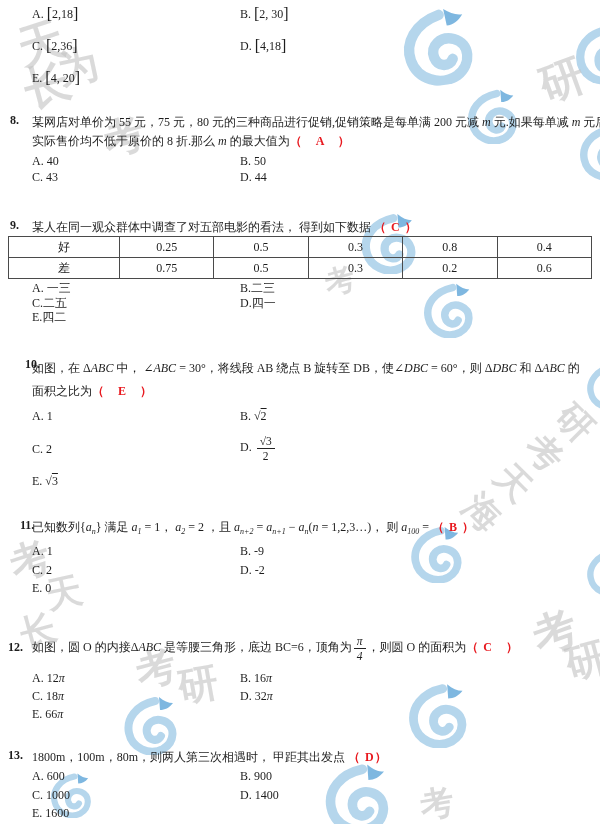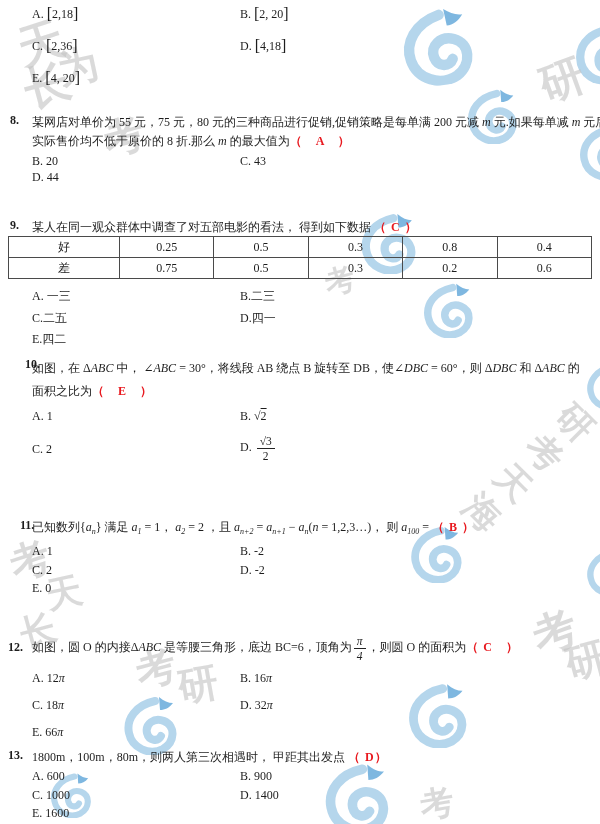--- a/index.html
+++ b/index.html
@@ -106,33 +106,34 @@
       <div class="wm-text" style="left: 533px; top: 610px; font-size: 44px; transform: rotate(-20deg);">考</div>
       <div class="wm-text" style="left: 566px; top: 640px; font-size: 40px; transform: rotate(-15deg);">研</div>
       <div class="wm-text" style="left: 420px; top: 786px; font-size: 34px; transform: rotate(-10deg);">考</div>
     </div>
 
   <div class="content">
 
     <div class="q" style="top:4px">
       <div class="opts" style="left:32px;top:0;row-gap:12px;line-height:20px;">
         <span class="opt"><span>A.  </span><span class="br">[</span><span>2,18</span><span class="br">]</span></span>
-        <span class="opt"><span>B.  </span><span class="br">[</span><span>2, 20</span><span class="br">]</span></span>
+        <span class="opt"><span>B.  </span><span class="br">[</span><span>2, 30</span><span class="br">]</span></span>
         <span class="opt"><span>C.  </span><span class="br">[</span><span>2,36</span><span class="br">]</span></span>
         <span class="opt"><span>D.  </span><span class="br">[</span><span>4,18</span><span class="br">]</span></span>
         <span class="opt"><span>E.  </span><span class="br">[</span><span>4, 20</span><span class="br">]</span></span>
       </div>
     </div>
 
     <div class="q" style="top:113px">
       <span class="qnum">8.</span>
       <div class="qline"><span>某网店对单价为 55 元，75 元，80 元的三种商品进行促销,促销策略是每单满 200 元减 </span><span class="i">m</span><span> 元.如果每单减 </span><span class="i">m</span><span> 元后</span></div>
       <div class="qline"><span>实际售价均不低于原价的 8 折.那么 </span><span class="i">m</span><span> 的最大值为</span><span class="ans">（　A　）</span></div>
       <div class="opts" style="top:41px;row-gap:0;line-height:15.5px;">
-        <span class="opt"><span>B. 20</span></span>
+        <span class="opt"><span>A. 40</span></span>
+        <span class="opt"><span>B. 50</span></span>
         <span class="opt"><span>C. 43</span></span>
         <span class="opt"><span>D. 44</span></span>
       </div>
     </div>
 
     <div class="q" style="top:218px">
       <span class="qnum">9.</span>
       <div class="qline"><span>某人在同一观众群体中调查了对五部电影的看法， 得到如下数据 </span><span class="ans">（ C ）</span></div>
     </div>
 
@@ -151,63 +152,64 @@
         <td>0.75</td>
         <td>0.5</td>
         <td>0.3</td>
         <td>0.2</td>
         <td>0.6</td>
       </tr>
     </tbody>
       </table>
 
     <div class="q" style="top:281px">
-      <div class="opts" style="top:8px;row-gap:7px;line-height:14.5px;">
+      <div class="opts" style="top:0;row-gap:0;line-height:14.5px;">
         <span class="opt"><span>A. 一三</span></span>
         <span class="opt"><span>B.二三</span></span>
         <span class="opt"><span>C.二五</span></span>
         <span class="opt"><span>D.四一</span></span>
         <span class="opt"><span>E.四二</span></span>
       </div>
     </div>
 
     <div class="q tall" style="top:357px">
       <span class="qnum" style="left:25px">10.</span>
       <div class="qline"><span>如图，在 Δ</span><span class="i">ABC</span><span> 中， ∠</span><span class="i">ABC</span><span> = 30°，将线段 AB 绕点 B 旋转至 DB，使∠</span><span class="i">DBC</span><span> = 60°，则 Δ</span><span class="i">DBC</span><span> 和 Δ</span><span class="i">ABC</span><span> 的</span></div>
       <div class="qline"><span>面积之比为</span><span class="ans">（　E　）</span></div>
       <div class="opts" style="top:49px;row-gap:9px;line-height:20px;">
         <span class="opt"><span>A. 1</span></span>
         <span class="opt"><span>B. √</span><span class="vin">2</span></span>
         <span class="opt"><span>C. 2</span></span>
         <span class="opt"><span>D. </span><span class="frac">
               <span class="fn">√3</span>
               <span class="fd">2</span>
             </span></span>
+        <span class="opt"><span>E. √</span><span class="vin">3</span></span>
       </div>
     </div>
 
     <div class="q" style="top:518px">
       <span class="qnum" style="left:20px">11.</span>
       <div class="qline"><span>已知数列</span><span>{</span><span class="i">a</span><sub>n</sub><span>}</span><span> 满足 </span><span class="i">a</span><sub>1</sub><span> = 1， </span><span class="i">a</span><sub>2</sub><span> = 2 ，且 </span><span class="i">a</span><sub>n+2</sub><span> = </span><span class="i">a</span><sub>n+1</sub><span> − </span><span class="i">a</span><sub>n</sub><span>(</span><span class="i">n</span><span> = 1,2,3…)， 则 </span><span class="i">a</span><sub>100</sub><span> = </span><span class="ans">（ B ）</span></div>
       <div class="opts" style="top:26px;row-gap:3px;line-height:15.5px;">
         <span class="opt"><span>A. 1</span></span>
-        <span class="opt"><span>B. -2</span></span>
+        <span class="opt"><span>B. -9</span></span>
         <span class="opt"><span>C. 2</span></span>
         <span class="opt"><span>D. -2</span></span>
         <span class="opt"><span>E. 0</span></span>
       </div>
     </div>
 
     <div class="q" style="top:632px">
       <span class="qnum" style="left:8px;top:8px">12.</span>
       <div class="qline" style="line-height:30px"><span>如图，圆 O 的内接Δ</span><span class="i">ABC</span><span> 是等腰三角形，底边 BC=6，顶角为</span><span class="frac i">
             <span class="fn">π</span>
             <span class="fd">4</span>
           </span><span>，则圆 O 的面积为</span><span class="ans">（ C　）</span></div>
-      <div class="opts" style="top:38px;row-gap:11px;line-height:16px;">
+      <div class="opts" style="top:38px;row-gap:2px;line-height:16px;">
         <span class="opt"><span>A.  12</span><span class="i">π</span></span>
         <span class="opt"><span>B.  16</span><span class="i">π</span></span>
         <span class="opt"><span>C.  18</span><span class="i">π</span></span>
         <span class="opt"><span>D.  32</span><span class="i">π</span></span>
         <span class="opt"><span>E.  66</span><span class="i">π</span></span>
       </div>
     </div>
 
     <div class="q" style="top:748px">
       <span class="qnum" style="left:8px">13.</span>

